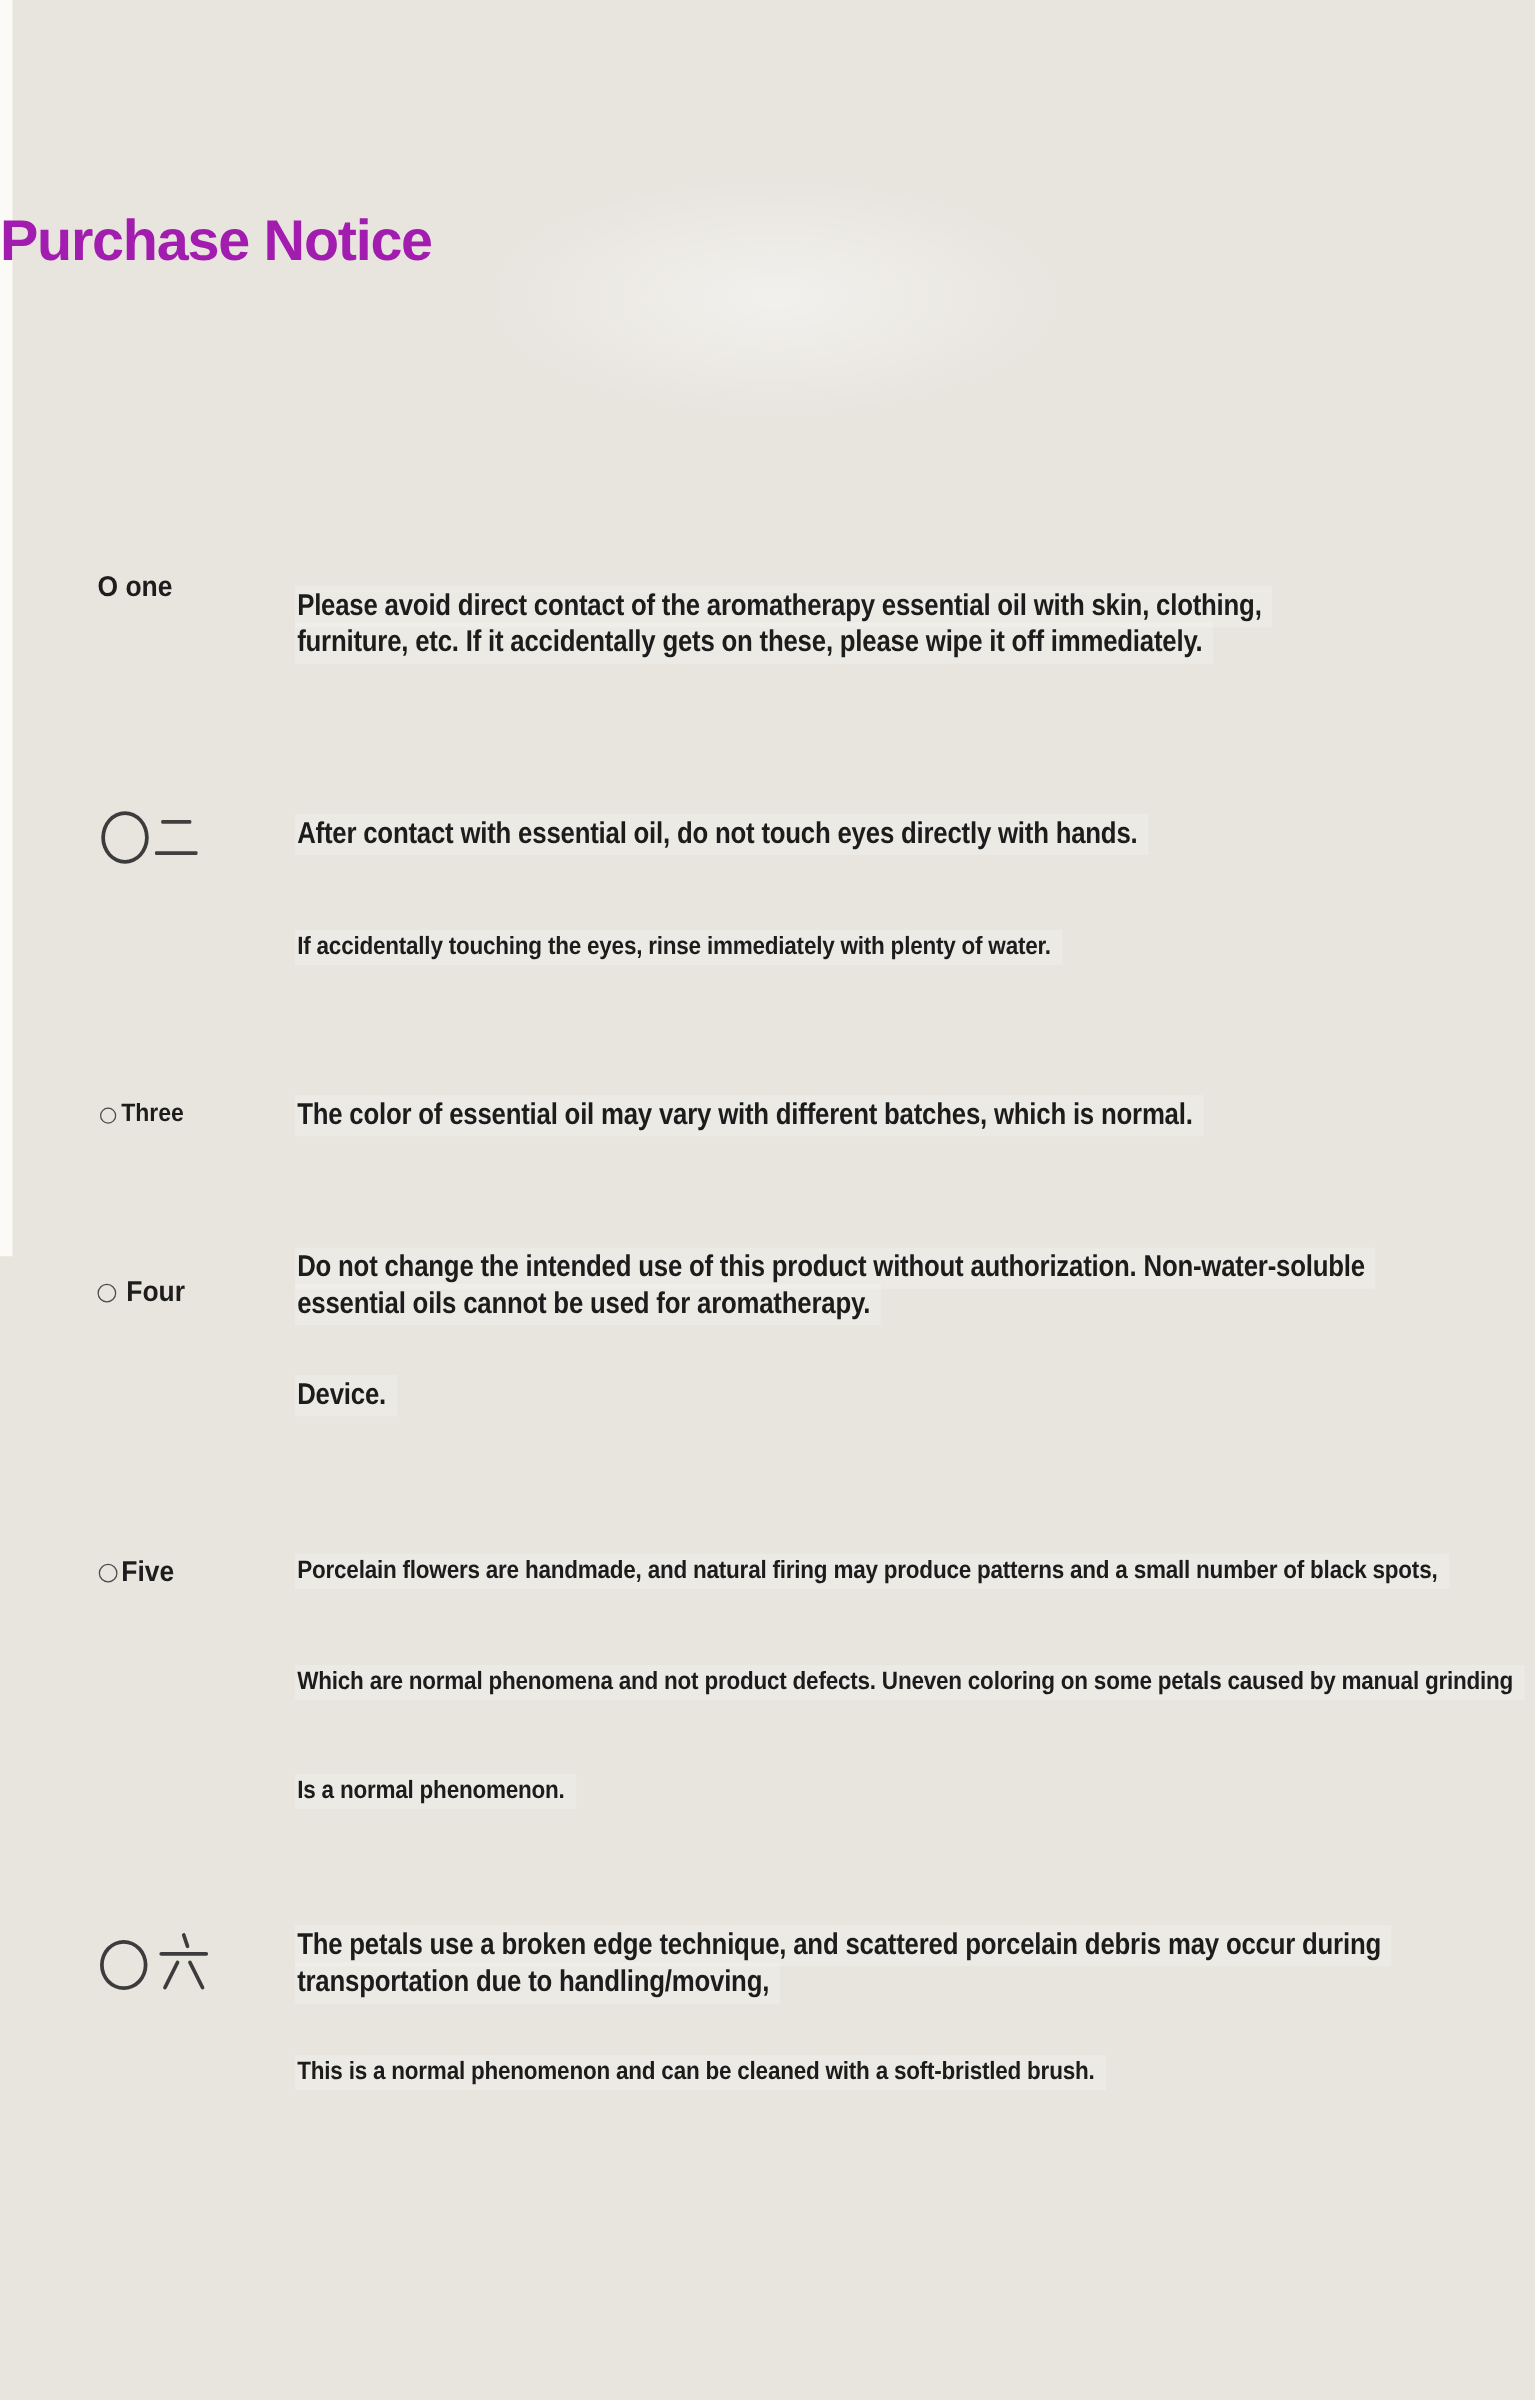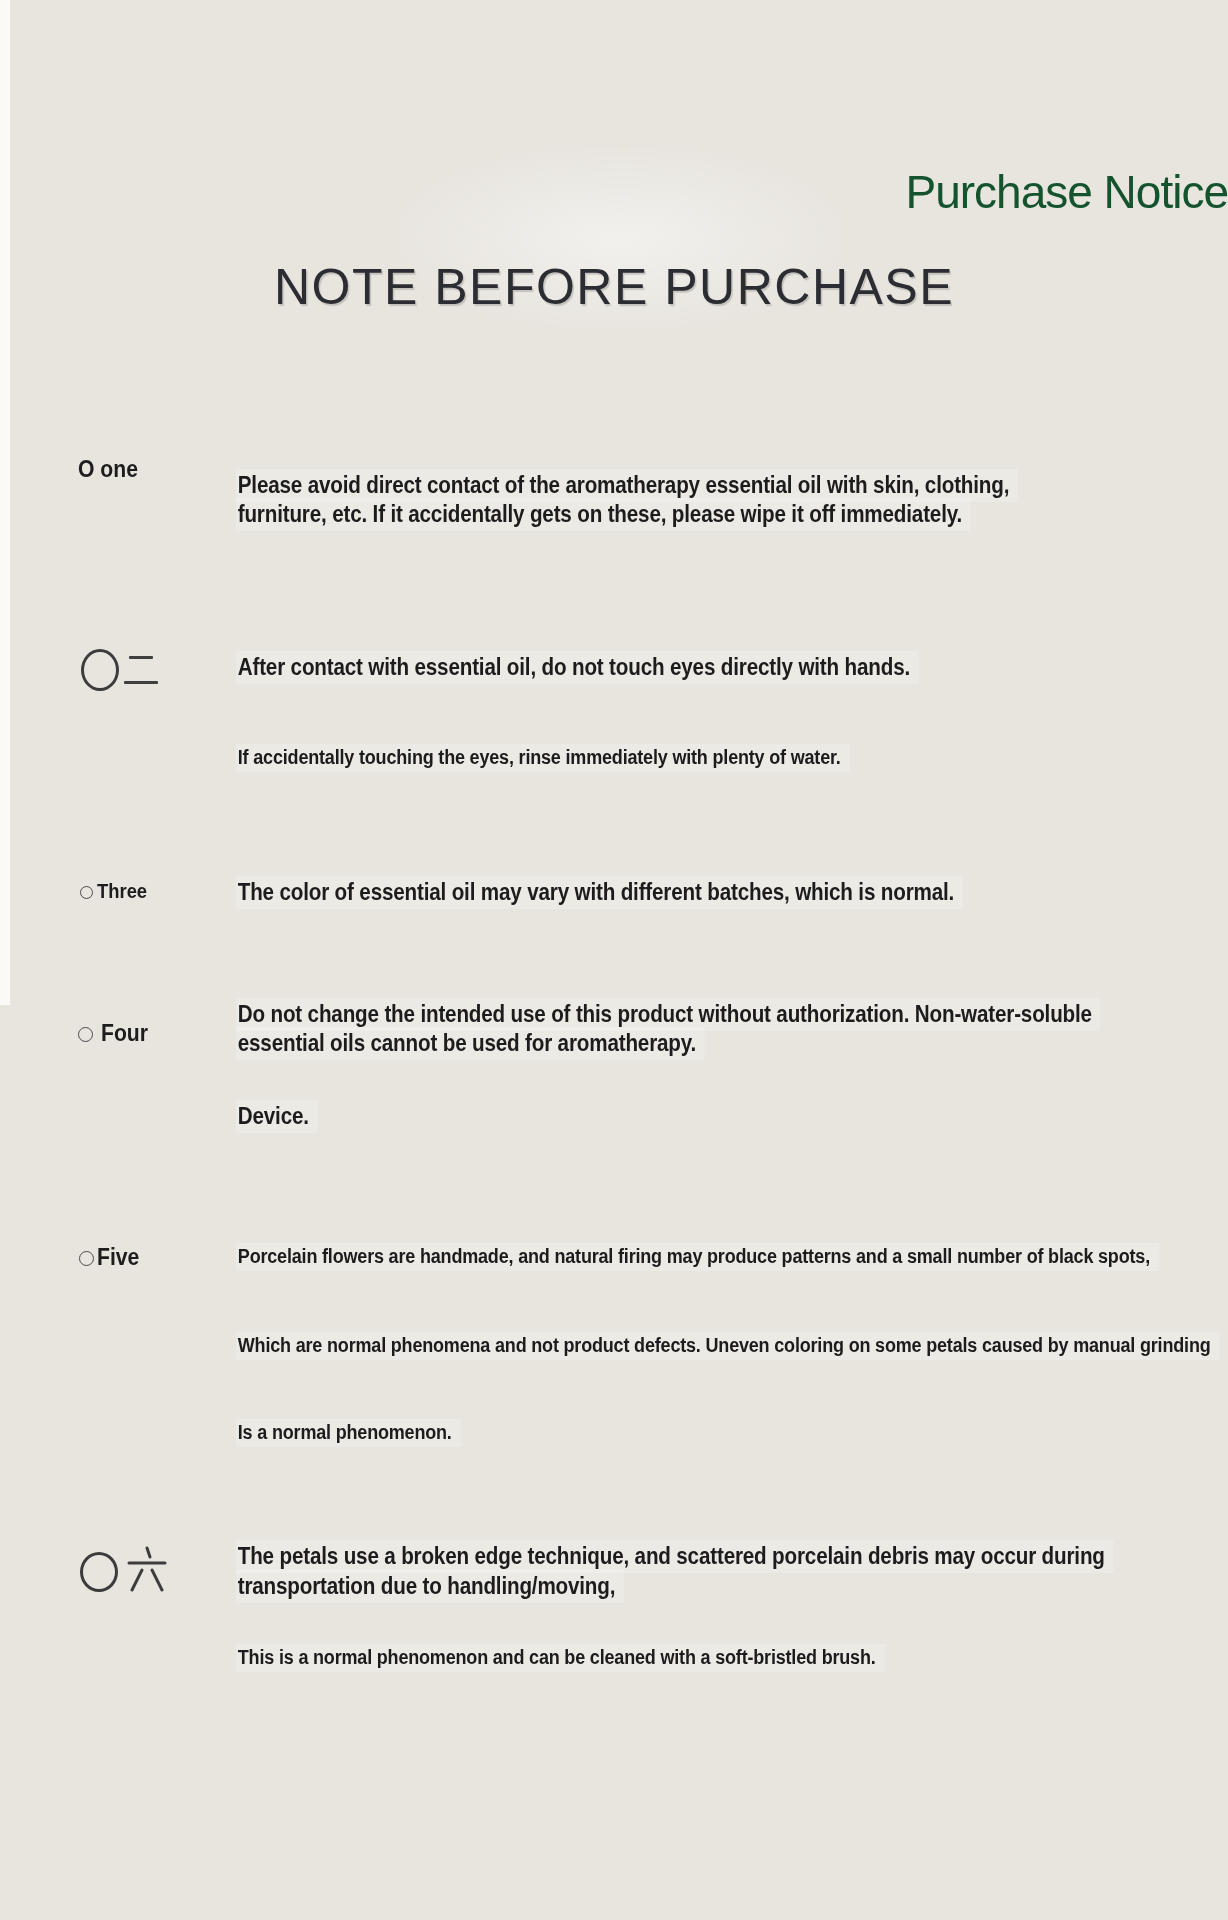--- a/index.html
+++ b/index.html
@@ -25,25 +25,25 @@
     position: absolute;
     left: 400px; top: 148px;
     width: 440px; height: 180px;
     background: radial-gradient(ellipse at center, rgba(255,255,255,0.45) 0%, rgba(255,255,255,0.0) 75%);
   }
 
   .title {
     position: absolute;
     top: 165px; left: 0;
     width: 100%;
-    text-align: right;
+    text-align: left;
     font-size: 46px;
-    font-weight: 400;
+    font-weight: 700;
     letter-spacing: -1px;
-    color: #14532d;
+    color: #a21caf;
   }
 
   .subtitle {
     position: absolute;
     top: 258px; left: 0;
     width: 100%;
     text-align: center;
     font-size: 50px;
     font-weight: 400;
     letter-spacing: 1.5px;
@@ -89,21 +89,20 @@
 </style>
 </head>
 <body>
 
 <div class="page">
 
   <div class="left-strip"></div>
   <div class="header-highlight"></div>
 
   <div class="title">Purchase Notice</div>
-  <div class="subtitle">NOTE BEFORE PURCHASE</div>
 
   <div class="marker-text" style="left:78px; top:456px; font-size:23px;">O one</div>
   <div class="line t24" style="top:469px;">Please avoid direct contact of the aromatherapy essential oil with skin, clothing,</div>
   <div class="line t24" style="top:498px;">furniture, etc. If it accidentally gets on these, please wipe it off immediately.</div>
 
   <div class="ring" style="left:81px; top:649px; width:38px; height:42px;"></div>
   <div>
     <div class="bar" style="left:129px; top:656px; width:24px; height:3px;"></div>
     <div class="bar" style="left:124px; top:681px; width:34px; height:3px;"></div>
   </div>

